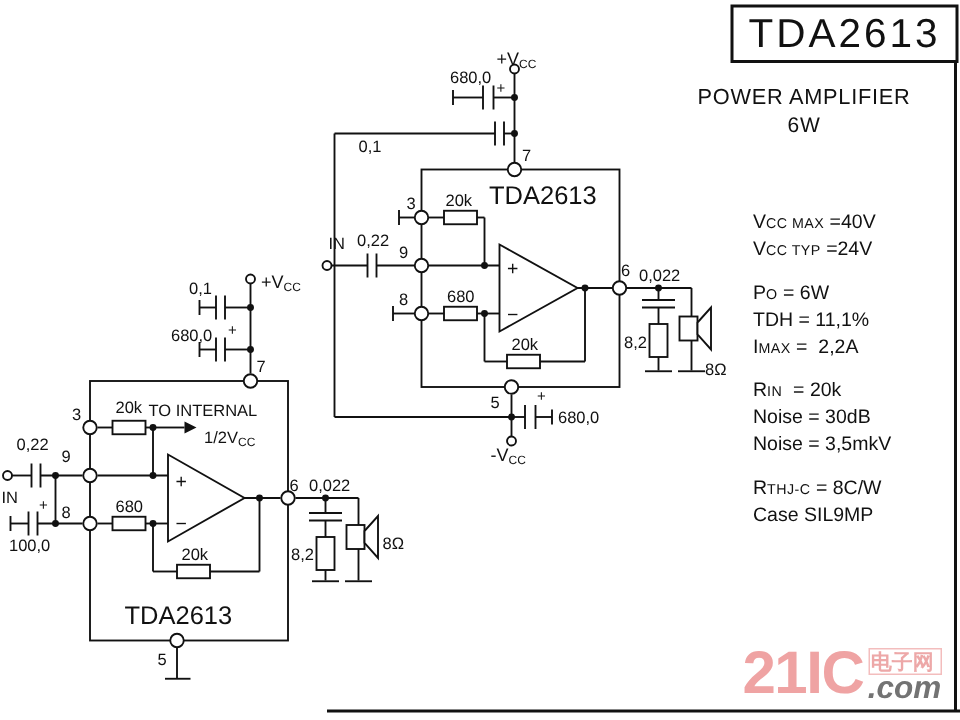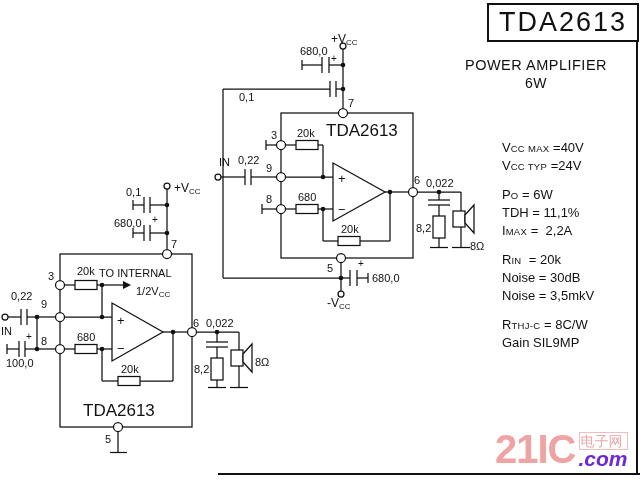--- a/index.html
+++ b/index.html
@@ -33,22 +33,22 @@
   .spec-row{white-space:pre;height:18px}
   .spec-row .sym{font-size:13px}
   .spec-row .sub{font-size:9.5px;letter-spacing:.3px}
   .spec-row .val{font-size:13px}
   .gap{margin-top:11px}
 
   
   .wm{left:495px;top:429px;display:flex;align-items:flex-start}
   .wm-big{font-size:40px;font-weight:bold;letter-spacing:-1px;color:#efa3a3;line-height:40px}
   .wm-col{display:flex;flex-direction:column;margin-left:3px;margin-top:3px}
-  .wm-cn{font-size:14px;font-weight:normal;color:#eda8a8;border:1.5px solid #f3bdbd;padding:0 1px;line-height:16px}
-  .wm-com{font-size:21px;font-weight:bold;font-style:italic;color:#6d28d9;line-height:20px;margin-top:-1px}
+  .wm-cn{font-size:14px;font-weight:bold;color:#eda8a8;border:1.5px solid #f3bdbd;padding:0 1px;line-height:16px}
+  .wm-com{font-size:21px;font-weight:bold;font-style:italic;color:#737373;line-height:20px;margin-top:-1px}
 </style>
 </head>
 <body>
 
 <svg class="abs" style="left:0;top:0" width="640" height="480" viewBox="0 0 640 480">
   <g stroke="#111" stroke-width="1.25" fill="none">
 
     <g>
 
       <circle cx="343" cy="46" r="3" fill="#fff"></circle>
@@ -326,21 +326,21 @@
 <div class="abs specs">
   <div class="spec-row"><span class="sym">V</span><span class="sub">CC MAX</span><span class="val"> =40V</span></div>
   <div class="spec-row"><span class="sym">V</span><span class="sub">CC TYP</span><span class="val"> =24V</span></div>
   <div class="spec-row gap"><span class="sym">P</span><span class="sub">O</span><span class="val"> = 6W</span></div>
   <div class="spec-row"><span class="sym">TDH</span><span class="sub"></span><span class="val"> = 11,1%</span></div>
   <div class="spec-row"><span class="sym">I</span><span class="sub">MAX</span><span class="val"> =  2,2A</span></div>
   <div class="spec-row gap"><span class="sym">R</span><span class="sub">IN</span><span class="val">  = 20k</span></div>
   <div class="spec-row"><span class="sym">Noise</span><span class="sub"></span><span class="val"> = 30dB</span></div>
   <div class="spec-row"><span class="sym">Noise</span><span class="sub"></span><span class="val"> = 3,5mkV</span></div>
   <div class="spec-row gap"><span class="sym">R</span><span class="sub">THJ-C</span><span class="val"> = 8C/W</span></div>
-  <div class="spec-row"><span class="sym">Gain</span><span class="sub"></span><span class="val"> SIL9MP</span></div>
+  <div class="spec-row"><span class="sym">Case</span><span class="sub"></span><span class="val"> SIL9MP</span></div>
 </div>
 
 <div class="abs wm">
   <span class="wm-big">21IC</span>
   <div class="wm-col">
     <span class="wm-cn">电子网</span>
     <span class="wm-com">.com</span>
   </div>
 </div>
 

